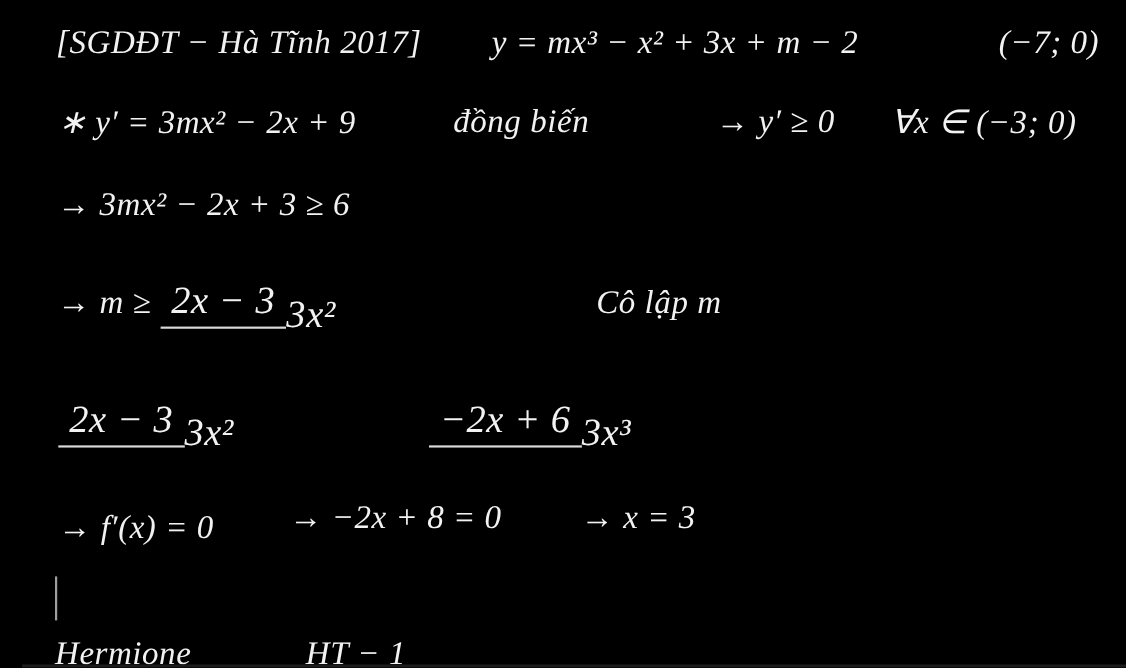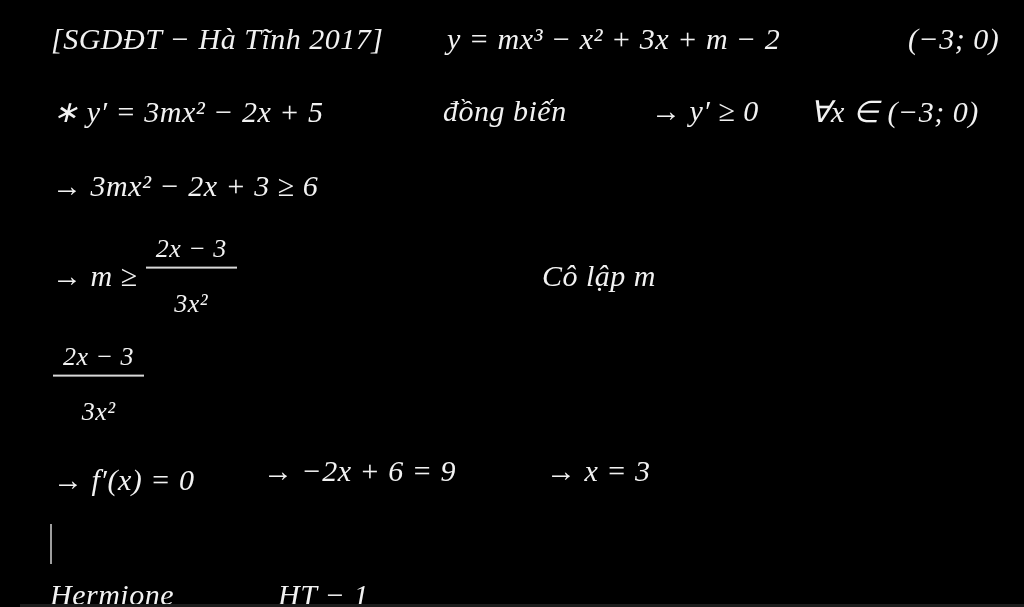--- a/index.html
+++ b/index.html
@@ -29,24 +29,24 @@
     transform: translateY(-50%);
     display: inline-flex;
     align-items: center;
     white-space: pre;
     font-size: 30px;
     letter-spacing: 0.5px;
   }
   .txt { display: inline; }
   .frac {
     display: inline-flex;
-    flex-direction: column;
+    flex-direction: row;
     align-items: center;
     text-align: center;
-    font-size: 26px;
+    font-size: 35px;
     line-height: 1.15;
   }
   .frac .num {
     padding: 0 10px 3px;
     border-bottom: 2px solid var(--bar, #d9d9d9);
   }
   .frac .den {
     padding-top: 20px;
   }
   .text-cursor {
@@ -75,43 +75,43 @@
   }
 </style>
 </head>
 <body>
 
 <div class="page" style="--bg: #000000; --text: #f2f2f2; --bar: #d9d9d9; --cursor: #9e9e9e;">
   <div>
       <div class="line">
         <span class="seg" style="left: 31px; top: 39px;"><span class="txt">[SGDĐT − Hà Tĩnh 2017]</span></span>
         <span class="seg" style="left: 427px; top: 39px;"><span class="txt">y = mx³ − x² + 3x + m − 2</span></span>
-        <span class="seg" style="left: 888px; top: 39px;"><span class="txt">(−3; 0)</span></span>
+        <span class="seg" style="left: 888px; top: 39px;"><span class="txt">(−7; 0)</span></span>
       </div>
       <div class="line">
-        <span class="seg" style="left: 33px; top: 111px;"><span class="txt">∗ y′ = 3mx² − 2x + 5</span></span>
-        <span class="seg" style="left: 423px; top: 111px; align-items: center;"><span class="txt">đồng biến</span></span>
+        <span class="seg" style="left: 33px; top: 111px;"><span class="txt">∗ y′ = 3mx² − 2x + 9</span></span>
+        <span class="seg" style="left: 392px; top: 111px; align-items: center;"><span class="txt">đồng biến</span></span>
         <span class="seg" style="left: 631px; top: 111px;"><span class="txt">→ y′ ≥ 0</span></span>
         <span class="seg" style="left: 790px; top: 111px;"><span class="txt">∀x ∈ (−3; 0)</span></span>
       </div>
       <div class="line">
         <span class="seg" style="left: 32px; top: 186px;"><span class="txt">→ 3mx² − 2x + 3 ≥ 6</span></span>
       </div>
       <div class="line">
         <span class="seg" style="left: 32px; top: 276px;"><span class="txt">→ m ≥ </span><span class="frac"><span class="num">2x − 3</span><span class="den">3x²</span></span></span>
         <span class="seg" style="left: 522px; top: 276px;"><span class="txt">Cô lập m</span></span>
       </div>
       <div class="line">
         <span class="seg" style="left: 33px; top: 384px;"><span class="frac"><span class="num">2x − 3</span><span class="den">3x²</span></span></span>
-        <span class="seg" style="left: 370px; top: 384px;"></span>
+        <span class="seg" style="left: 370px; top: 384px;"><span class="frac"><span class="num">−2x + 6</span><span class="den">3x³</span></span></span>
       </div>
       <div class="line">
         <span class="seg" style="left: 33px; top: 480px;"><span class="txt">→ f′(x) = 0</span></span>
-        <span class="seg" style="left: 243px; top: 471px;"><span class="txt">→ −2x + 6 = 9</span></span>
-        <span class="seg" style="left: 526px; top: 471px;"><span class="txt">→ x = 3</span></span>
+        <span class="seg" style="left: 243px; top: 471px;"><span class="txt">→ −2x + 8 = 0</span></span>
+        <span class="seg" style="left: 508px; top: 471px;"><span class="txt">→ x = 3</span></span>
       </div>
     </div>
 
   <div class="text-cursor" style="display: block;"></div>
 
   <div>
     <span class="footer-item author">Hermione</span>
     <span class="footer-item code">HT − 1</span>
   </div>
 

